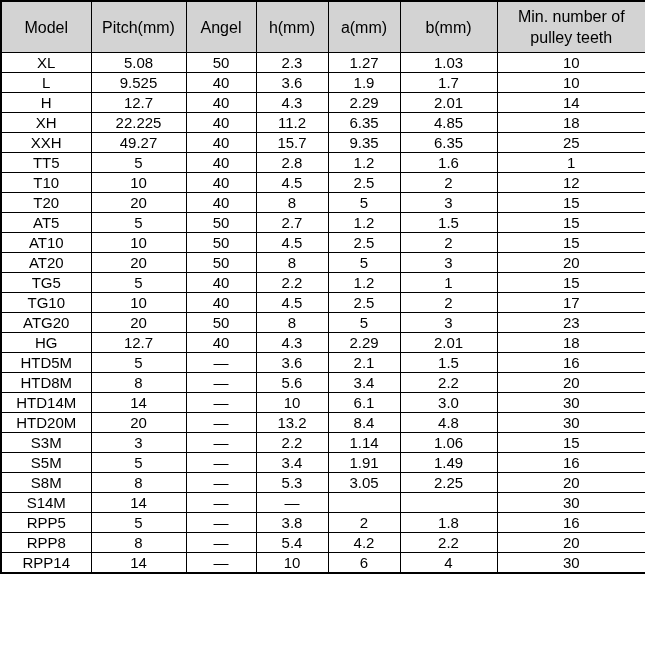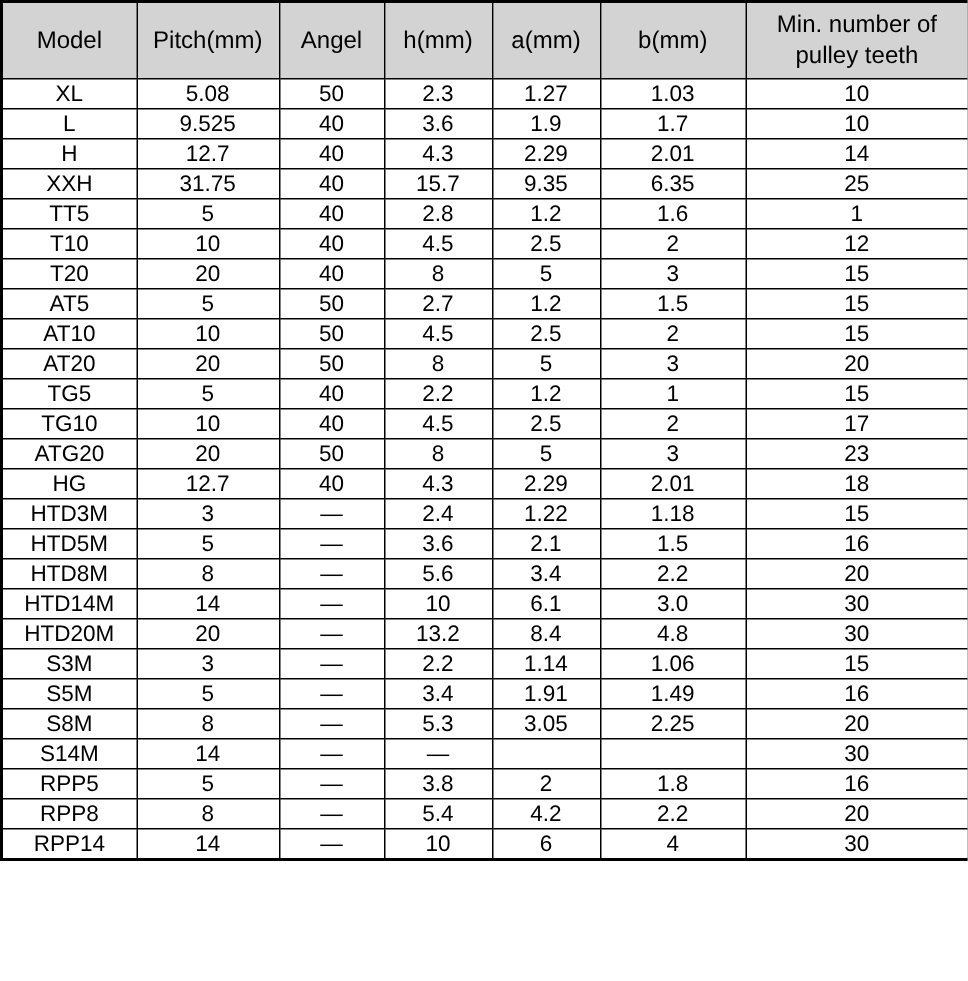--- a/index.html
+++ b/index.html
@@ -86,22 +86,31 @@
       <tr>
         <td>H</td>
         <td>12.7</td>
         <td>40</td>
         <td>4.3</td>
         <td>2.29</td>
         <td>2.01</td>
         <td>14</td>
       </tr>
       <tr>
+        <td>XH</td>
+        <td>22.225</td>
+        <td>40</td>
+        <td>11.2</td>
+        <td>6.35</td>
+        <td>4.85</td>
+        <td>18</td>
+      </tr>
+      <tr>
         <td>XXH</td>
-        <td>31.75</td>
+        <td>49.27</td>
         <td>40</td>
         <td>15.7</td>
         <td>9.35</td>
         <td>6.35</td>
         <td>25</td>
       </tr>
       <tr>
         <td>TT5</td>
         <td>5</td>
         <td>40</td>
@@ -185,29 +194,20 @@
       <tr>
         <td>HG</td>
         <td>12.7</td>
         <td>40</td>
         <td>4.3</td>
         <td>2.29</td>
         <td>2.01</td>
         <td>18</td>
       </tr>
       <tr>
-        <td>HTD3M</td>
-        <td>3</td>
-        <td>—</td>
-        <td>2.4</td>
-        <td>1.22</td>
-        <td>1.18</td>
-        <td>15</td>
-      </tr>
-      <tr>
         <td>HTD5M</td>
         <td>5</td>
         <td>—</td>
         <td>3.6</td>
         <td>2.1</td>
         <td>1.5</td>
         <td>16</td>
       </tr>
       <tr>
         <td>HTD8M</td>

